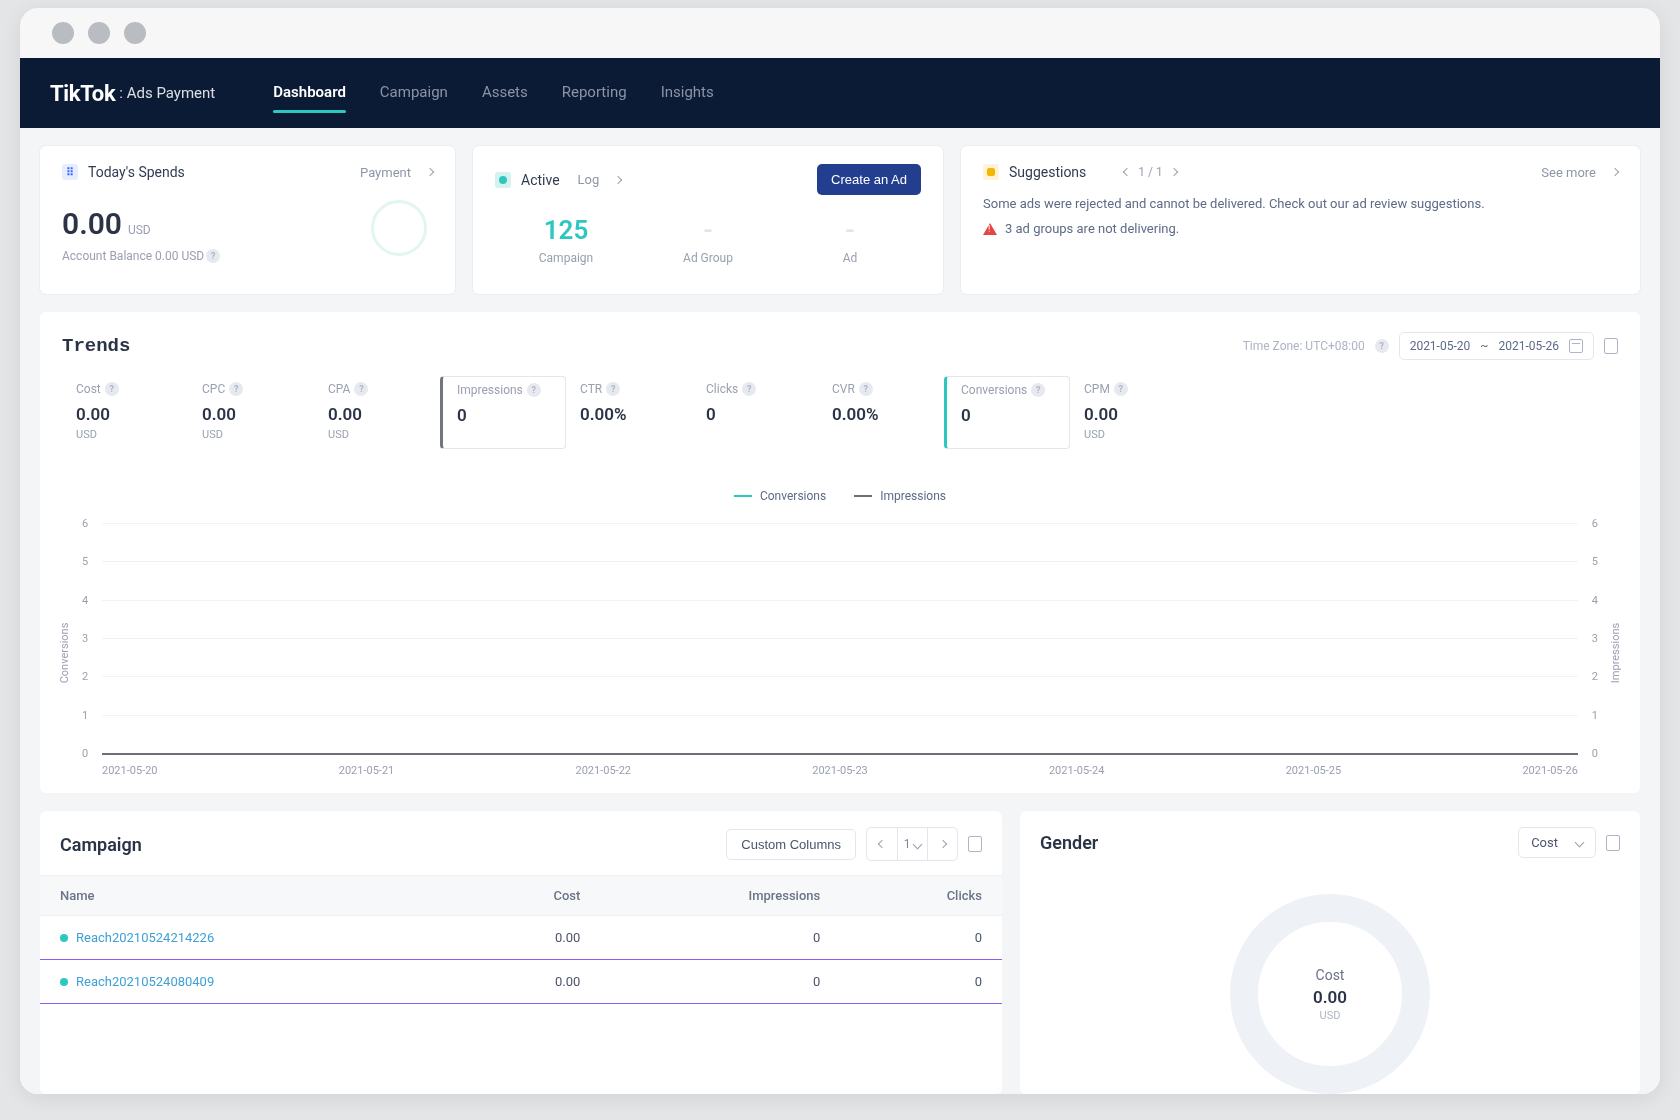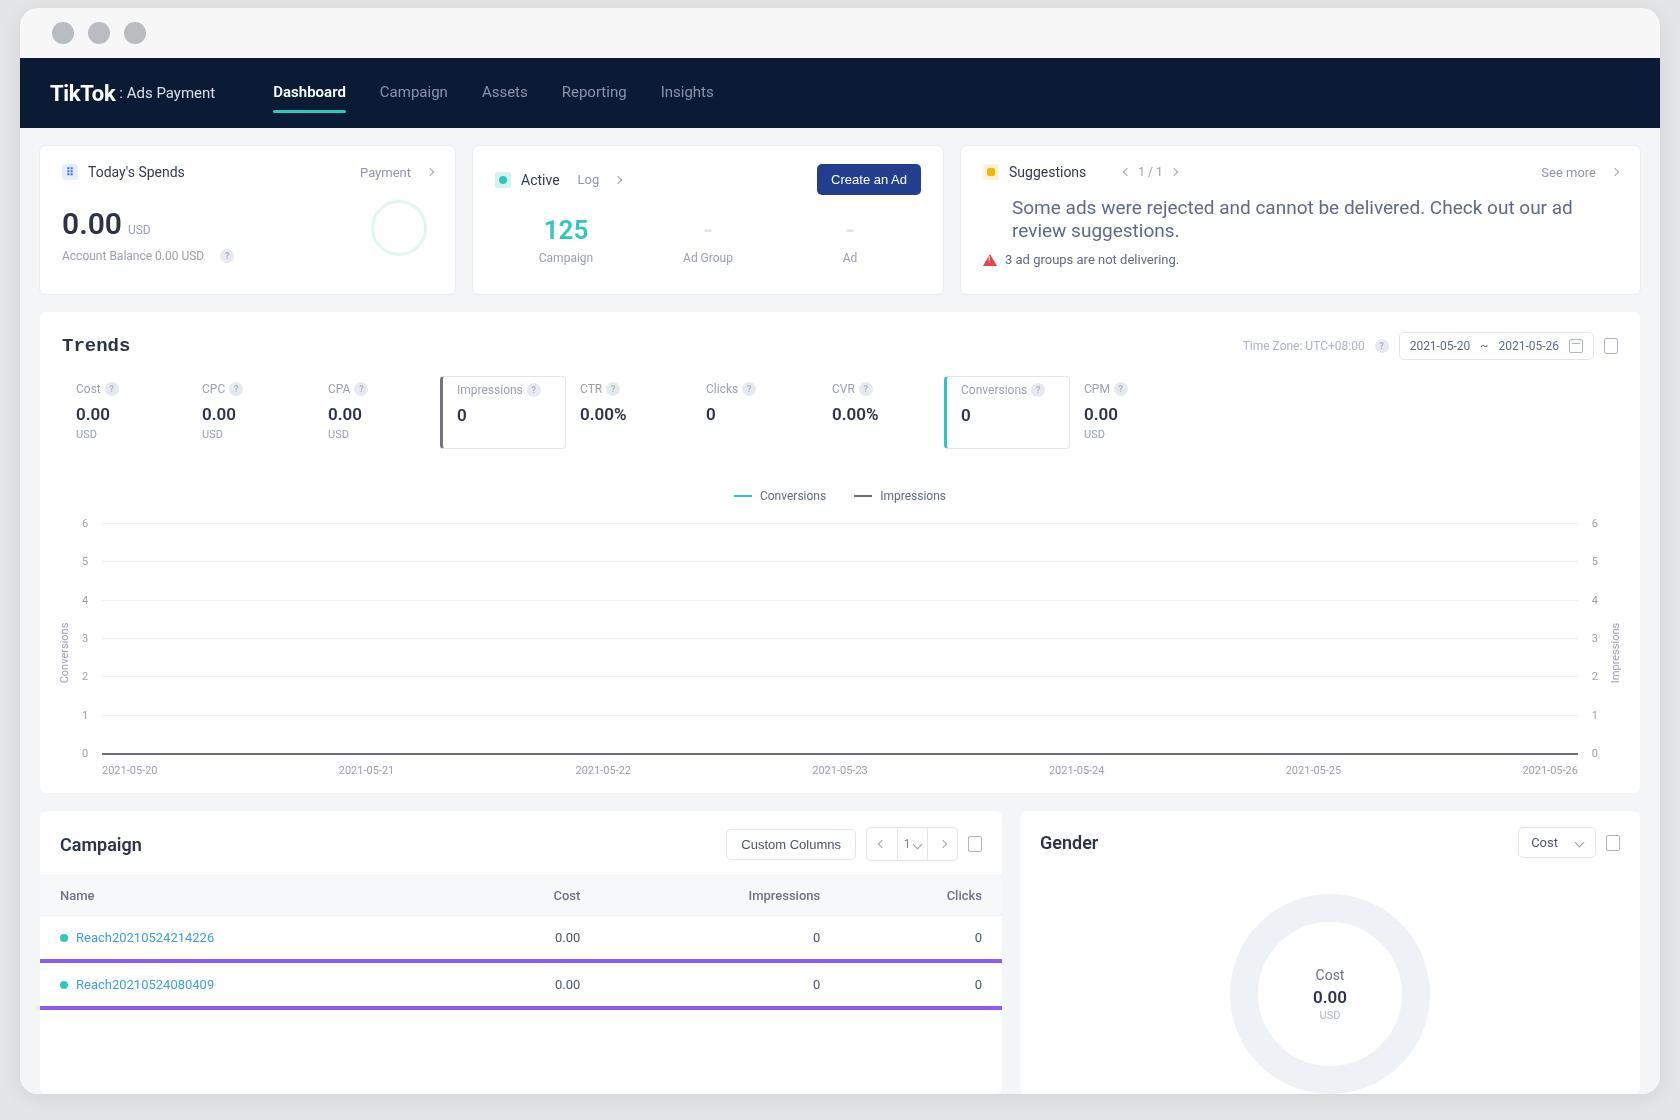--- a/index.html
+++ b/index.html
@@ -62,37 +62,37 @@
 .chev { display:inline-block; width:6px; height:6px; border-right:1.5px solid #9aa0b0; border-bottom:1.5px solid #9aa0b0; transform:rotate(-45deg); }
 .chev.left { transform:rotate(135deg); }
 .badge-sq { width:16px; height:16px; border-radius:3px; display:flex; align-items:center; justify-content:center; font-size:11px; font-weight:700; }
 .badge-blue { background:#e6edff; color:#3a6bff; }
 .badge-teal { background:#d6f2ef; }
 .badge-teal::after { content:""; width:8px; height:8px; border-radius:50%; background:#2ec7c0; }
 .badge-yellow { background:#fff3d8; }
 .badge-yellow::after { content:""; width:8px; height:8px; border-radius:2px; background:#f2b705; }
 .spend-big { font-size:30px; font-weight:600; color:#2b3446; margin-top:26px; }
 .spend-big .cur { font-size:12px; color:#9aa0b0; font-weight:400; margin-left:6px; }
-.acct-bal { color:#9aa0b0; font-size:12px; margin-top:8px; display:flex; gap:16px; align-items:flex-end; }
+.acct-bal { color:#9aa0b0; font-size:12px; margin-top:8px; display:flex; gap:2px; align-items:flex-end; }
 .qmark { width:14px; height:14px; border-radius:50%; background:#e6e9ef; display:inline-flex; align-items:center; justify-content:center; color:#b0b6c4; font-size:9px; font-weight:700; }
 .donut { width:56px; height:56px; border-radius:50%; border:3px solid #e3f5f3; position:absolute; right:28px; top:54px; }
 .c-spend, .c-active, .c-sugg { position:relative; }
 .c-spend { flex:0 0 415px; min-height:148px; }
 .c-active { flex:0 0 470px; min-height:148px; }
 .c-sugg  { flex:1; min-height:148px; }
 .active-row { display:flex; margin-top:20px; text-align:center; }
 .active-col { flex:1; }
 .active-val { font-size:26px; font-weight:600; color:#2ec7c0; }
 .active-val.gray { color:#e1e4ea; }
 .active-lbl { font-size:12px; color:#9aa0b0; margin-top:6px; }
 .btn-primary {
   background:#233e8e; color:#fff; border:none; padding:8px 14px; border-radius:5px;
   font-size:13px; cursor:pointer;
 }
-.sugg-msg { font-size:19px; color:#5e6b86; margin-top:16px;margin-left:29px; }
+.sugg-msg { font-size:13px; color:#5e6b86; margin-top:16px; }
 .sugg-warn { font-size:13px; color:#5e6b86; margin-top:10px; display:flex; align-items:center; gap:8px; }
 .warn-icon { width:0; height:0; border-left:7px solid transparent; border-right:7px solid transparent; border-bottom:12px solid #e64545; position:relative; }
 .warn-icon::after { content:"!"; color:#fff; font-size:9px; position:absolute; left:-2px; top:1px; }
 .pager { display:flex; align-items:center; gap:8px; color:#9aa0b0; font-size:12px; }
 .trends {
   margin-top:18px; background:#fff; border-radius:6px; padding:20px 22px 10px;
 }
 .trends-hdr { display:flex; justify-content:space-between; align-items:center; }
 .trends-hdr h3 { font-size:19px; color:#2b3446; font-weight:600;font-family:Liberation Mono, monospace; }
 .trends-hdr .tz { color:#aeb4c4; font-size:12px; display:flex; align-items:center; gap:10px; }
@@ -129,21 +129,21 @@
 .cc-hdr h3 { font-size:18px; color:#2b3446; font-weight:600; }
 .cc-ctrls { display:flex; align-items:center; gap:10px; }
 .btn-outline { border:1px solid #e3e6ed; background:#fff; padding:7px 14px; border-radius:5px; font-size:13px; color:#4b556d; cursor:pointer; }
 .pg-group { display:flex; border:1px solid #e3e6ed; border-radius:5px; overflow:hidden; }
 .pg-btn { width:30px; height:32px; display:flex; align-items:center; justify-content:center; font-size:12px; color:#7f879c; cursor:pointer; }
 .pg-btn + .pg-btn { border-left:1px solid #e3e6ed; }
 .chev-d { width:7px;height:7px;border-right:1.5px solid #9aa0b0;border-bottom:1.5px solid #9aa0b0;transform:rotate(45deg); margin-left:4px; }
 .tbl { width:100%; border-collapse:collapse; }
 .tbl th { background:#f7f8fa; color:#6b7387; font-size:13px; font-weight:500; padding:12px 20px; text-align:right; border-top:1px solid #edf0f5; border-bottom:1px solid #edf0f5; }
 .tbl th:first-child { text-align:left; }
-.tbl td { padding:14px 20px; font-size:13px; color:#4b556d; border-bottom:4px solid #8b5cf6; text-align:right; }
+.tbl td { padding:14px 20px; font-size:13px; color:#4b556d; border-bottom:1px solid #8b5cf6; text-align:right; }
 .tbl td:first-child { text-align:left; }
 .link-cell { display:flex; align-items:center; gap:8px; color:#3ea0d6; }
 .dot { width:8px; height:8px; border-radius:50%; background:#2ec7c0; }
 .gender-hdr { display:flex; justify-content:space-between; align-items:center; }
 .gender-hdr h3 { font-size:18px; color:#2b3446; font-weight:600; }
 .select-pill { border:1px solid #e3e6ed; border-radius:5px; padding:7px 12px; font-size:13px; color:#4b556d; display:flex; align-items:center; gap:14px; cursor:pointer; }
 .donut-big { width:200px; height:200px; border-radius:50%; border:28px solid #eef1f6; margin:36px auto 0; position:relative; }
 .donut-center { position:absolute; inset:0; display:flex; flex-direction:column; align-items:center; justify-content:center; text-align:center; color:#6b7387; }
 .donut-center .dc1 { font-size:14px; }
 .donut-center .dc2 { font-size:17px; margin-top:4px; color:#2b3446; font-weight:600; }

